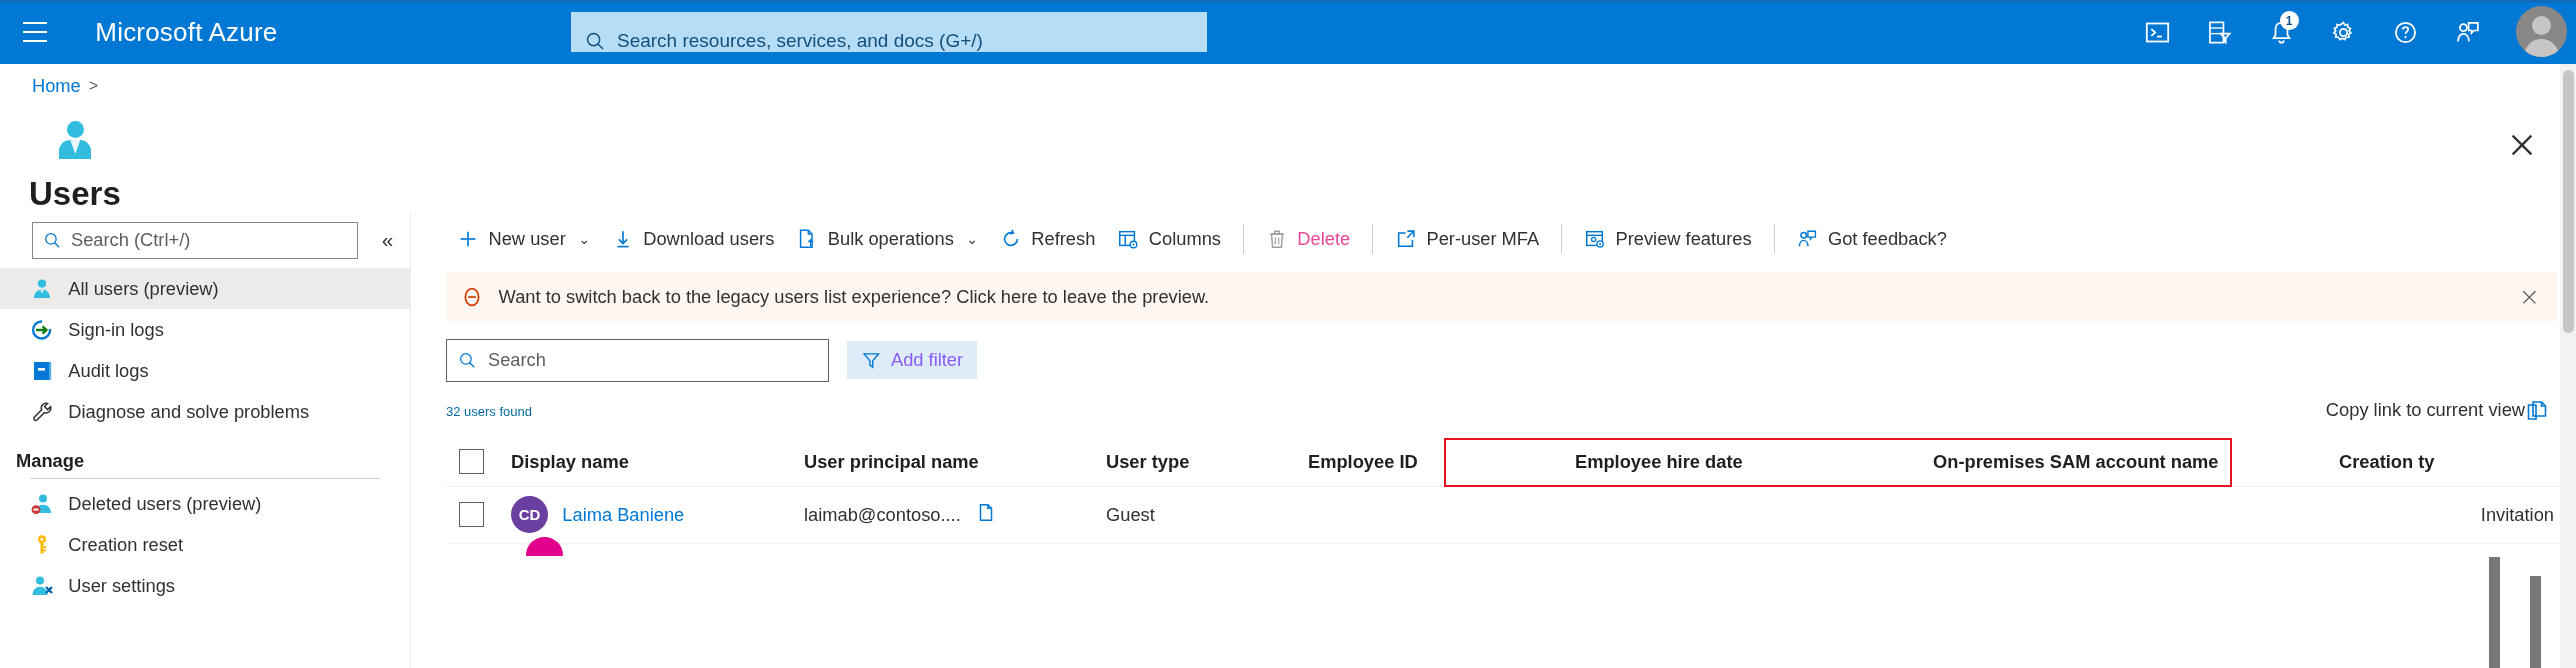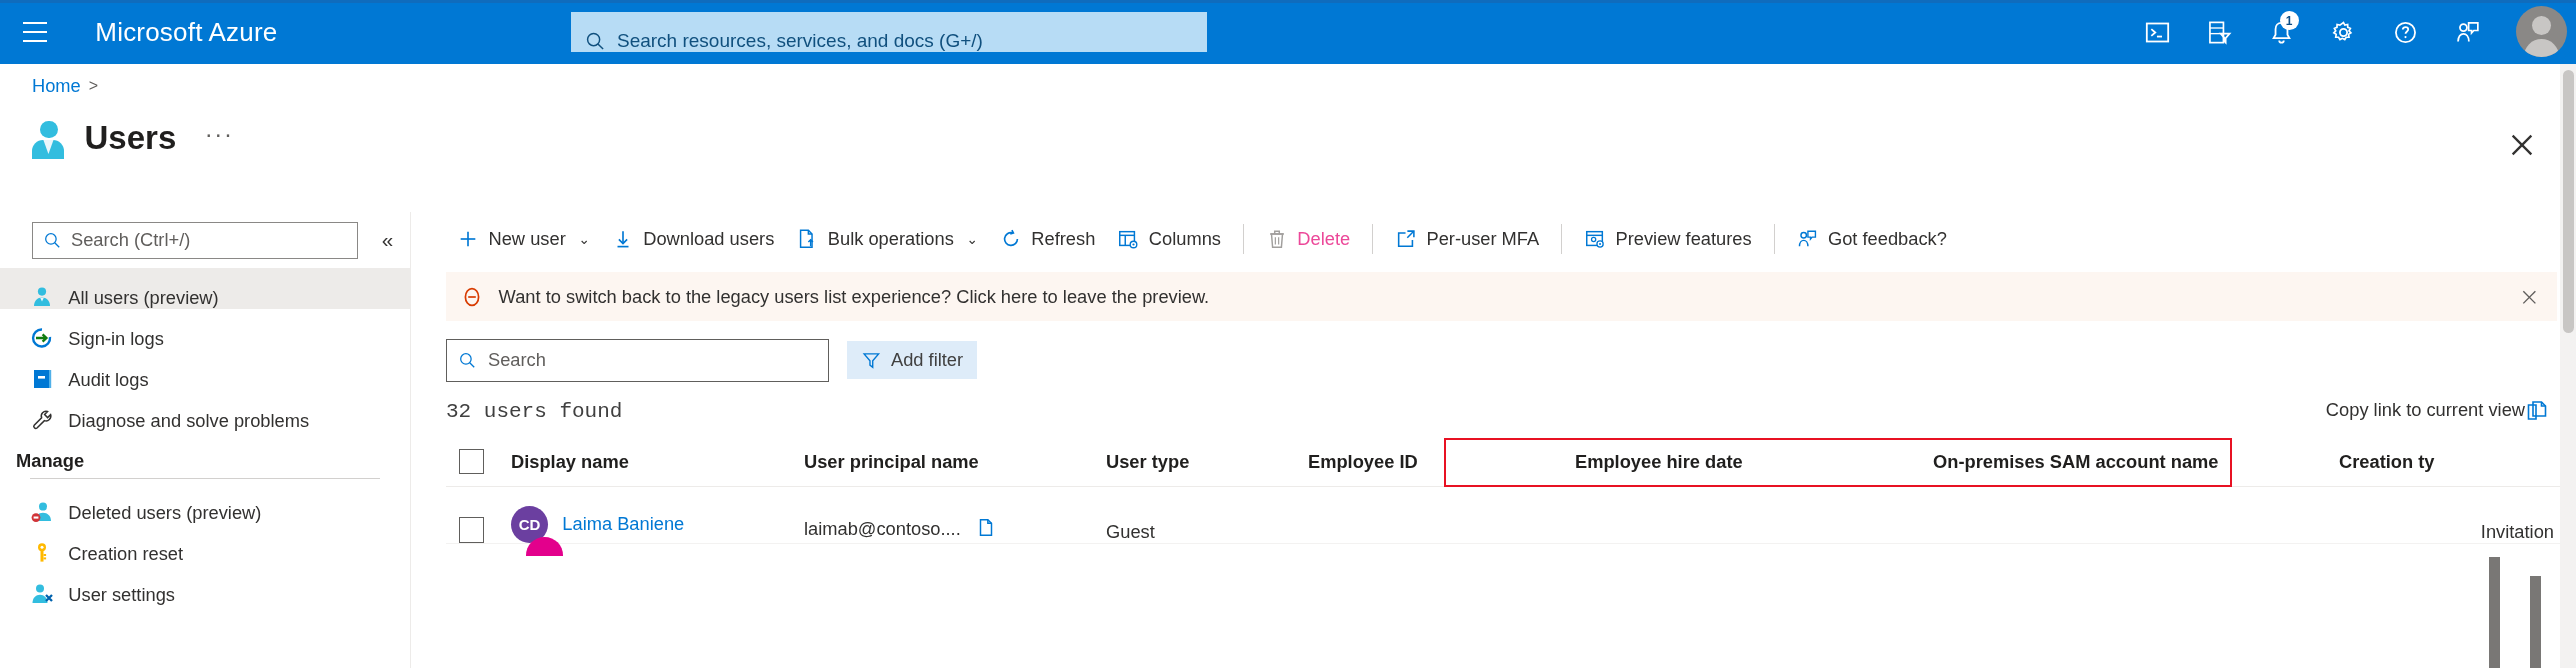--- a/index.html
+++ b/index.html
@@ -76,21 +76,21 @@
     position: absolute; left: 32px; top: 75px;
     display: flex; align-items: center; gap: 8px;
     font-size: 18.3px;
   }
   .breadcrumb a { color: #0078d4; text-decoration: none; cursor: pointer; }
   .breadcrumb .chev { color: #605e5c; font-size: 16px; }
 
   
   .titlerow {
     position: absolute; left: 29px; top: 119px;
-    display: flex; align-items: center; gap: 17.5px;
+    display: flex; align-items: center; gap: 17.5px; flex-direction: column;
   }
   .title-icon { width: 38px; height: 38px; position: relative; }
   .title-icon .t-head {
     position: absolute; left: 11px; top: 1.6px; width: 17.5px; height: 17.5px;
     border-radius: 50%; background: #32bddf;
   }
   .title-icon .t-body {
     position: absolute; left: 3.2px; top: 20.7px; width: 32px; height: 19px;
     border-radius: 11px 11px 0 0; background: #32bddf;
   }
@@ -126,21 +126,21 @@
     display: flex; align-items: center; gap: 9.5px; padding: 0 9.5px;
     cursor: text;
   }
   .side-search .ph { color: #605e5c; font-size: 18.3px; }
   .collapse-btn {
     width: 37px; height: 37px; margin-left: 11px;
     display: flex; align-items: center; justify-content: center;
     color: #323130; font-size: 20.7px; cursor: pointer;
   }
   .side-item {
-    display: flex; align-items: flex-end; gap: 14.3px;
+    display: flex; align-items: center; gap: 14.3px;
     height: 41px; padding-left: 30px; cursor: pointer;
     font-size: 18.3px; color: #323130;
   }
   .side-item.active { background: #edebe9; }
   .side-ico { width: 24px; height: 24px; flex: 0 0 24px; position: relative; }
   .side-group {
     font-size: 18.3px; font-weight: 700; color: #201f1e;
     padding-left: 16px; margin-top: 17.5px; margin-bottom: 6.4px;
   }
   .side-div {
@@ -186,47 +186,47 @@
   .list-search {
     width: 383px; height: 43px;
     border: 0.8px solid #605e5c; background: #fff;
     display: flex; align-items: center; gap: 11px; padding: 0 11px;
     cursor: text;
   }
   .list-search .ph { color: #605e5c; font-size: 18.3px; }
   .addfilter {
     display: flex; align-items: center; gap: 9.5px;
     height: 38px; padding: 0 14.3px; background: #deecf9;
-    cursor: pointer; font-size: 18.3px; color: #404040;
+    cursor: pointer; font-size: 18.3px; color: #8b5cf6;
   }
 
   
   .countrow {
     display: flex; align-items: center; justify-content: space-between;
     margin: 17.5px 27px 0 35px;
   }
-  .count-text { font-size: 21px; color: #404040; font-family: Liberation Mono, monospace; }
+  .count-text { font-size: 13px; color: #0369a1; }
   .copylink {
     display: flex; 
     font-size: 18.3px; color: #323130; cursor: pointer;
   }
 
   
   .tablewrap {
     position: relative;
     margin: 14.3px 0 0 35px;
     width: 2118px;
   }
   .thead {
     display: flex; align-items: center; height: 49px;
     border-bottom: 0.8px solid #edebe9;
     font-size: 18.3px; font-weight: 600; color: #201f1e;
   }
   .trow {
-    display: flex; align-items: flex-end; height: 57px;
+    display: flex; align-items: center; height: 57px;
     border-bottom: 0.8px solid #f3f2f1;
     font-size: 18.3px; color: #323130;
   }
   .cb-cell { width: 65px; flex: 0 0 65px; display: flex; align-items: center; padding-left: 12.7px; }
   .chk {
     width: 25.5px; height: 25.5px; border: 0.8px solid #605e5c; background: #fff;
     cursor: pointer;
   }
   .c-name   { width: 293px; flex: 0 0 293px; display: flex; align-items: center; gap: 14.3px; }
   .c-upn    { width: 302px; flex: 0 0 302px; display: flex; align-items: center; gap: 14.3px; }

